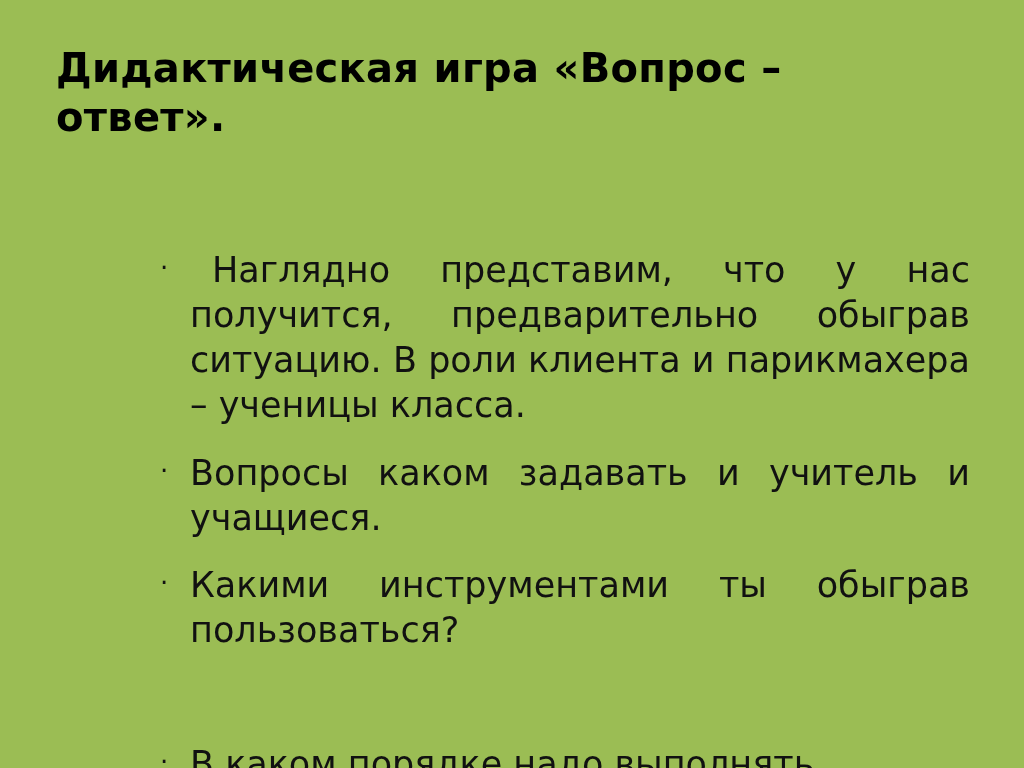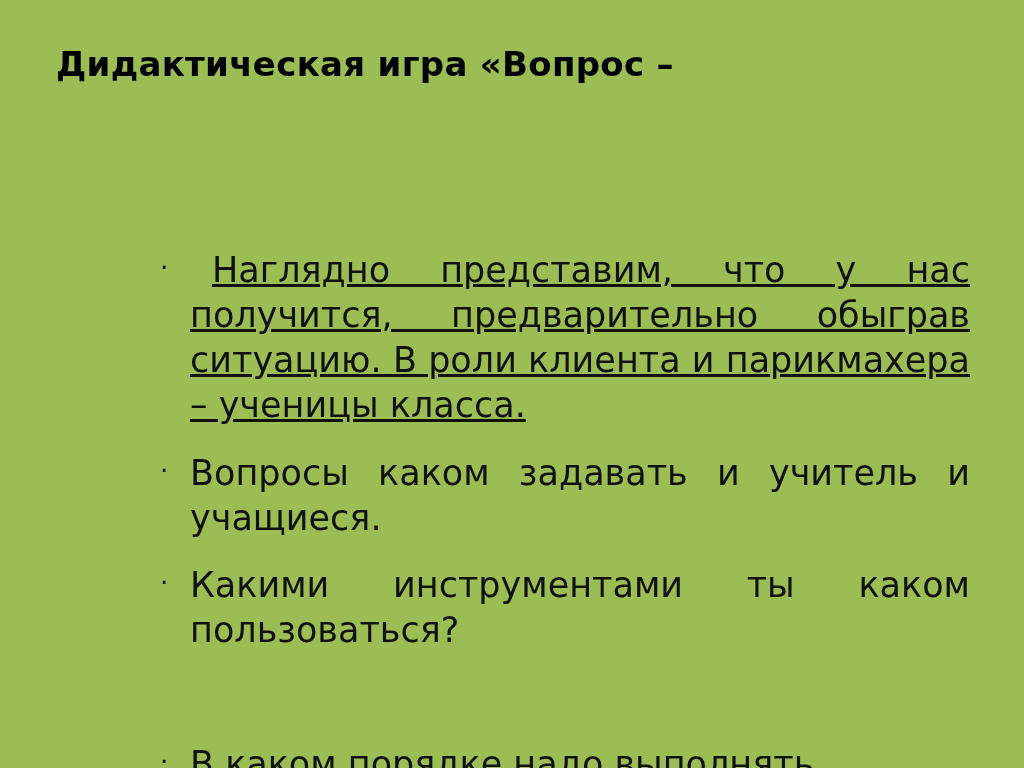--- a/index.html
+++ b/index.html
@@ -18,21 +18,21 @@
     width: 1024px;
     height: 768px;
     box-sizing: border-box;
     background: #9bbd54;
   }
   .slide-title {
     position: absolute;
     top: 44px;
     left: 56px;
     width: 900px;
-    font-size: 34px;
+    font-size: 40px;
     font-weight: bold;
     line-height: 1.22;
     color: #000000;
     text-align: justify;
     text-justify: inter-word;
     letter-spacing: 0.3px;
   }
   .bullet-list {
     position: absolute;
     top: 248px;
@@ -61,21 +61,20 @@
     top: 0;
     font-size: 26px;
     line-height: 1.55;
     color: #111111;
   }
   .bullet-text {
     display: block;
   }
   .bullet-item.first .bullet-text {
     text-indent: 22px;
-    text-decoration: underline;
   }
   
   .clipped {
     position: absolute;
     left: 150px;
     top: 742px;
     width: 820px;
     height: 26px;
     overflow: hidden;
   }
@@ -84,34 +83,35 @@
     position: relative;
   }
 </style>
 </head>
 <body>
 
 <div class="slide">
 
   <div class="slide-title">
     <span>Дидактическая  игра  «Вопрос –</span><br>
+    <span>ответ».</span>
   </div>
 
   <ul class="bullet-list">
     <li class="bullet-item first">
       <span class="bullet-dot">·</span>
       <span class="bullet-text">Наглядно представим, что у нас получится, предварительно обыграв ситуацию. В роли клиента и парикмахера – ученицы класса.</span>
     </li>
     <li class="bullet-item">
       <span class="bullet-dot">·</span>
       <span class="bullet-text">Вопросы каком задавать и учитель и учащиеся.</span>
     </li>
     <li class="bullet-item">
       <span class="bullet-dot">·</span>
-      <span class="bullet-text">Какими инструментами ты каком пользоваться?</span>
+      <span class="bullet-text">Какими инструментами ты обыграв пользоваться?</span>
     </li>
   </ul>
 
   <div class="clipped">
     <div class="bullet-item">
       <span class="bullet-dot">·</span>
       <span class="bullet-text">В каком порядке надо выполнять</span>
     </div>
   </div>
 

